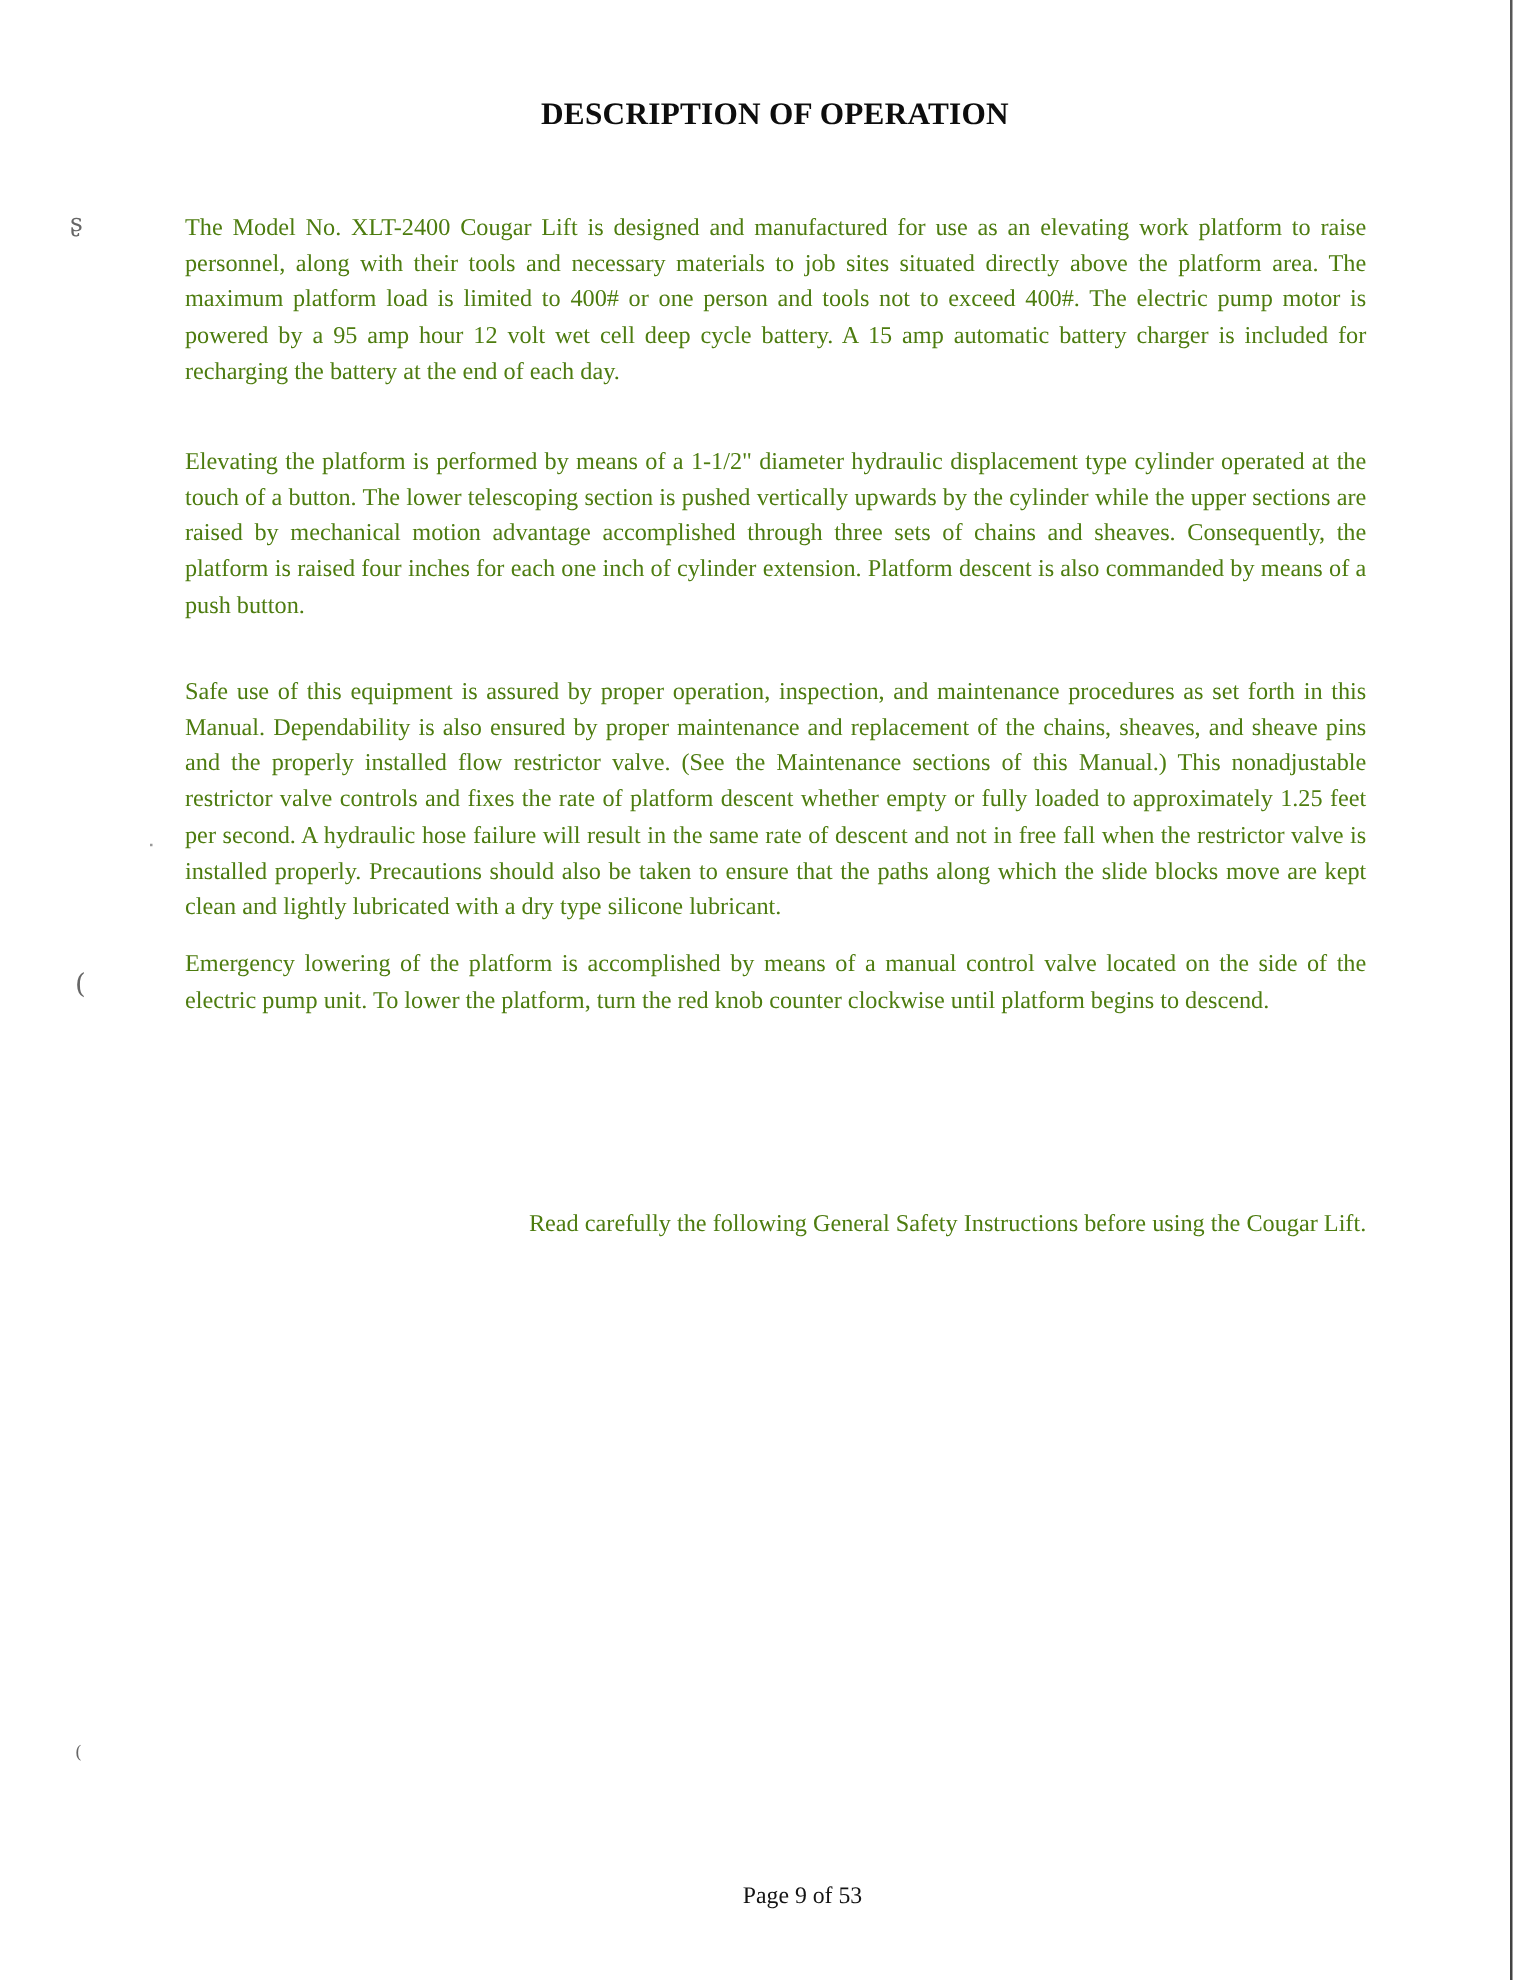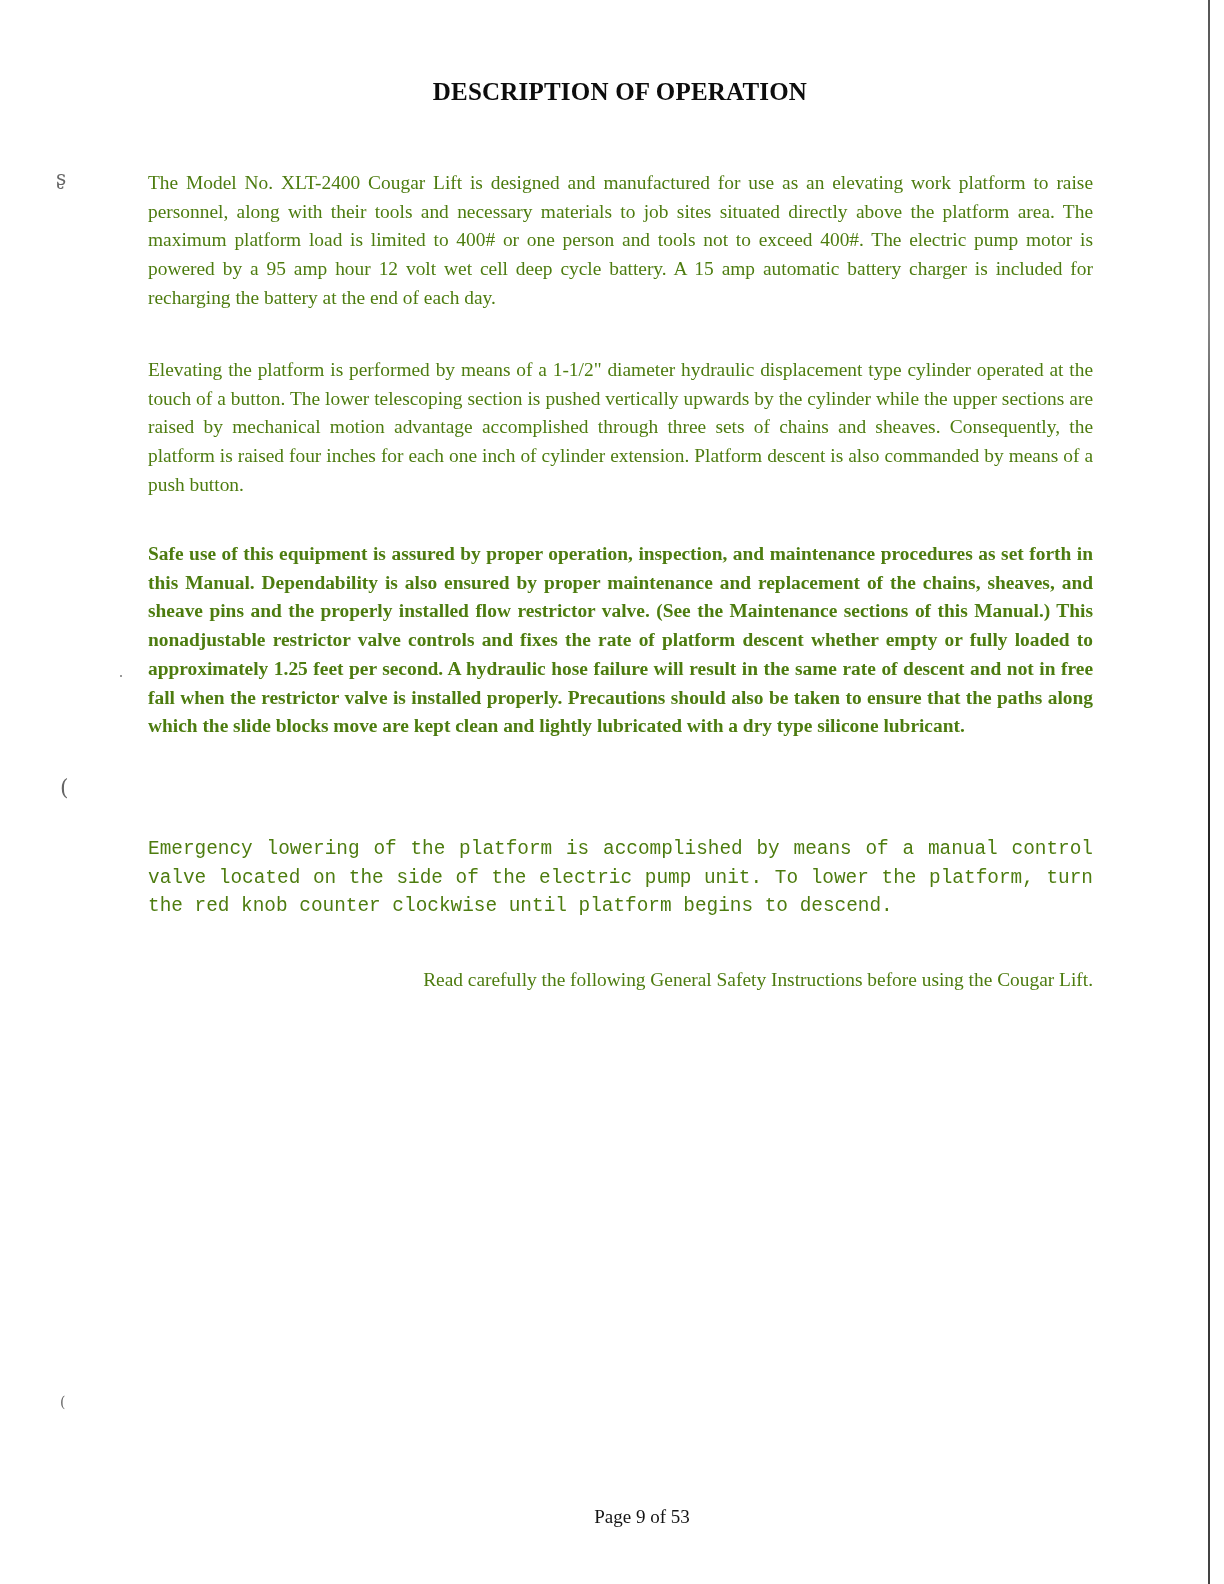--- a/index.html
+++ b/index.html
@@ -30,22 +30,22 @@
       position: absolute;
       left: 148px;
       width: 945px;
       font-size: 19.4px;
       line-height: 28.7px;
       text-align: justify;
       color: #4d7c0f;
     }
     .para-1 { top: 169px; }
     .para-2 { top: 356px; }
-    .para-3 { top: 540px; font-weight: bold; }
-    .para-4 { top: 835px; font-family: Liberation Mono, monospace; }
+    .para-3 { top: 540px; }
+    .para-4 { top: 758px; }
     .para-5 { top: 966px; text-align: right; }
     .page-number {
       position: absolute;
       top: 1506px;
       left: 0;
       width: 1284px;
       text-align: center;
       font-size: 19px;
       color: #141414;
     }

